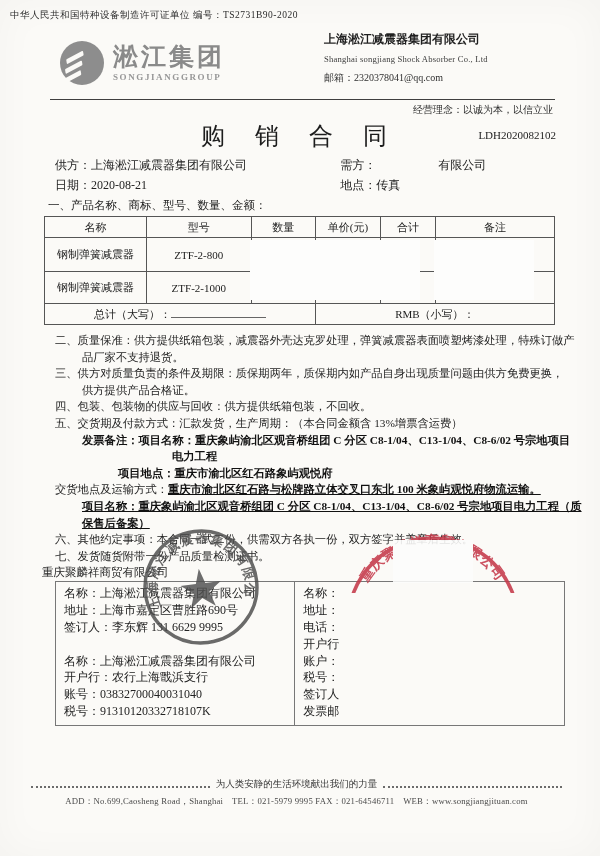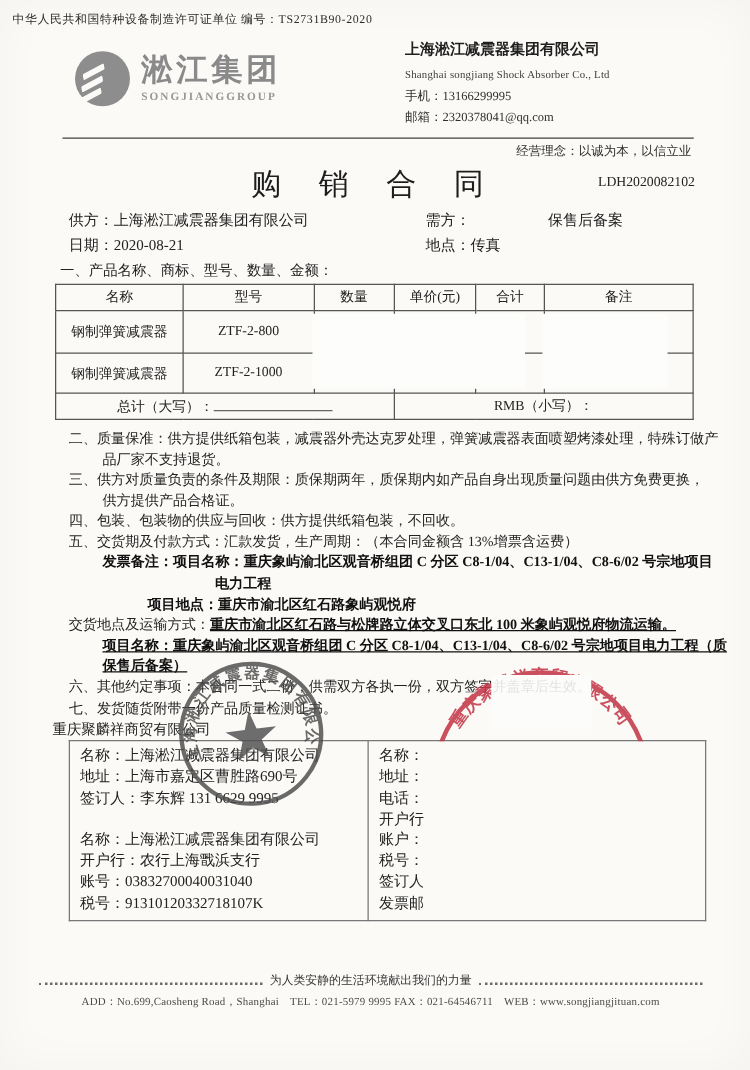--- a/index.html
+++ b/index.html
@@ -73,40 +73,39 @@
         </g>
       </svg>
       <div>
         <div class="logo-cn">淞江集团</div>
         <div class="logo-en">SONGJIANGGROUP</div>
       </div>
     </div>
     <div class="company-info">
       <div class="ci-name">上海淞江减震器集团有限公司</div>
       <div class="ci-en">Shanghai songjiang Shock Absorber Co., Ltd</div>
-      <div class="ci-row">手机：13166299995</div>
       <div class="ci-row">邮箱：2320378041@qq.com</div>
     </div>
   </div>
 
   <hr class="rule">
   <div class="motto">经营理念：以诚为本，以信立业</div>
 
   <div class="title-row">
     <div class="doc-title">购 销 合 同</div>
     <div class="contract-no">LDH2020082102</div>
   </div>
 
   <div class="party-grid">
     <div class="pg-row">
       <div class="pg-l">供方：上海淞江减震器集团有限公司</div>
       <div class="pg-r">
           <span>需方：</span>
           <span class="buyer-gap"></span>
-          <span>保售后备案</span>
+          <span>有限公司</span>
         </div>
     </div>
     <div class="pg-row">
       <div class="pg-l">日期：2020-08-21</div>
       <div class="pg-r">地点：传真</div>
     </div>
   </div>
 
   <div class="clause1">一、产品名称、商标、型号、数量、金额：</div>
 

